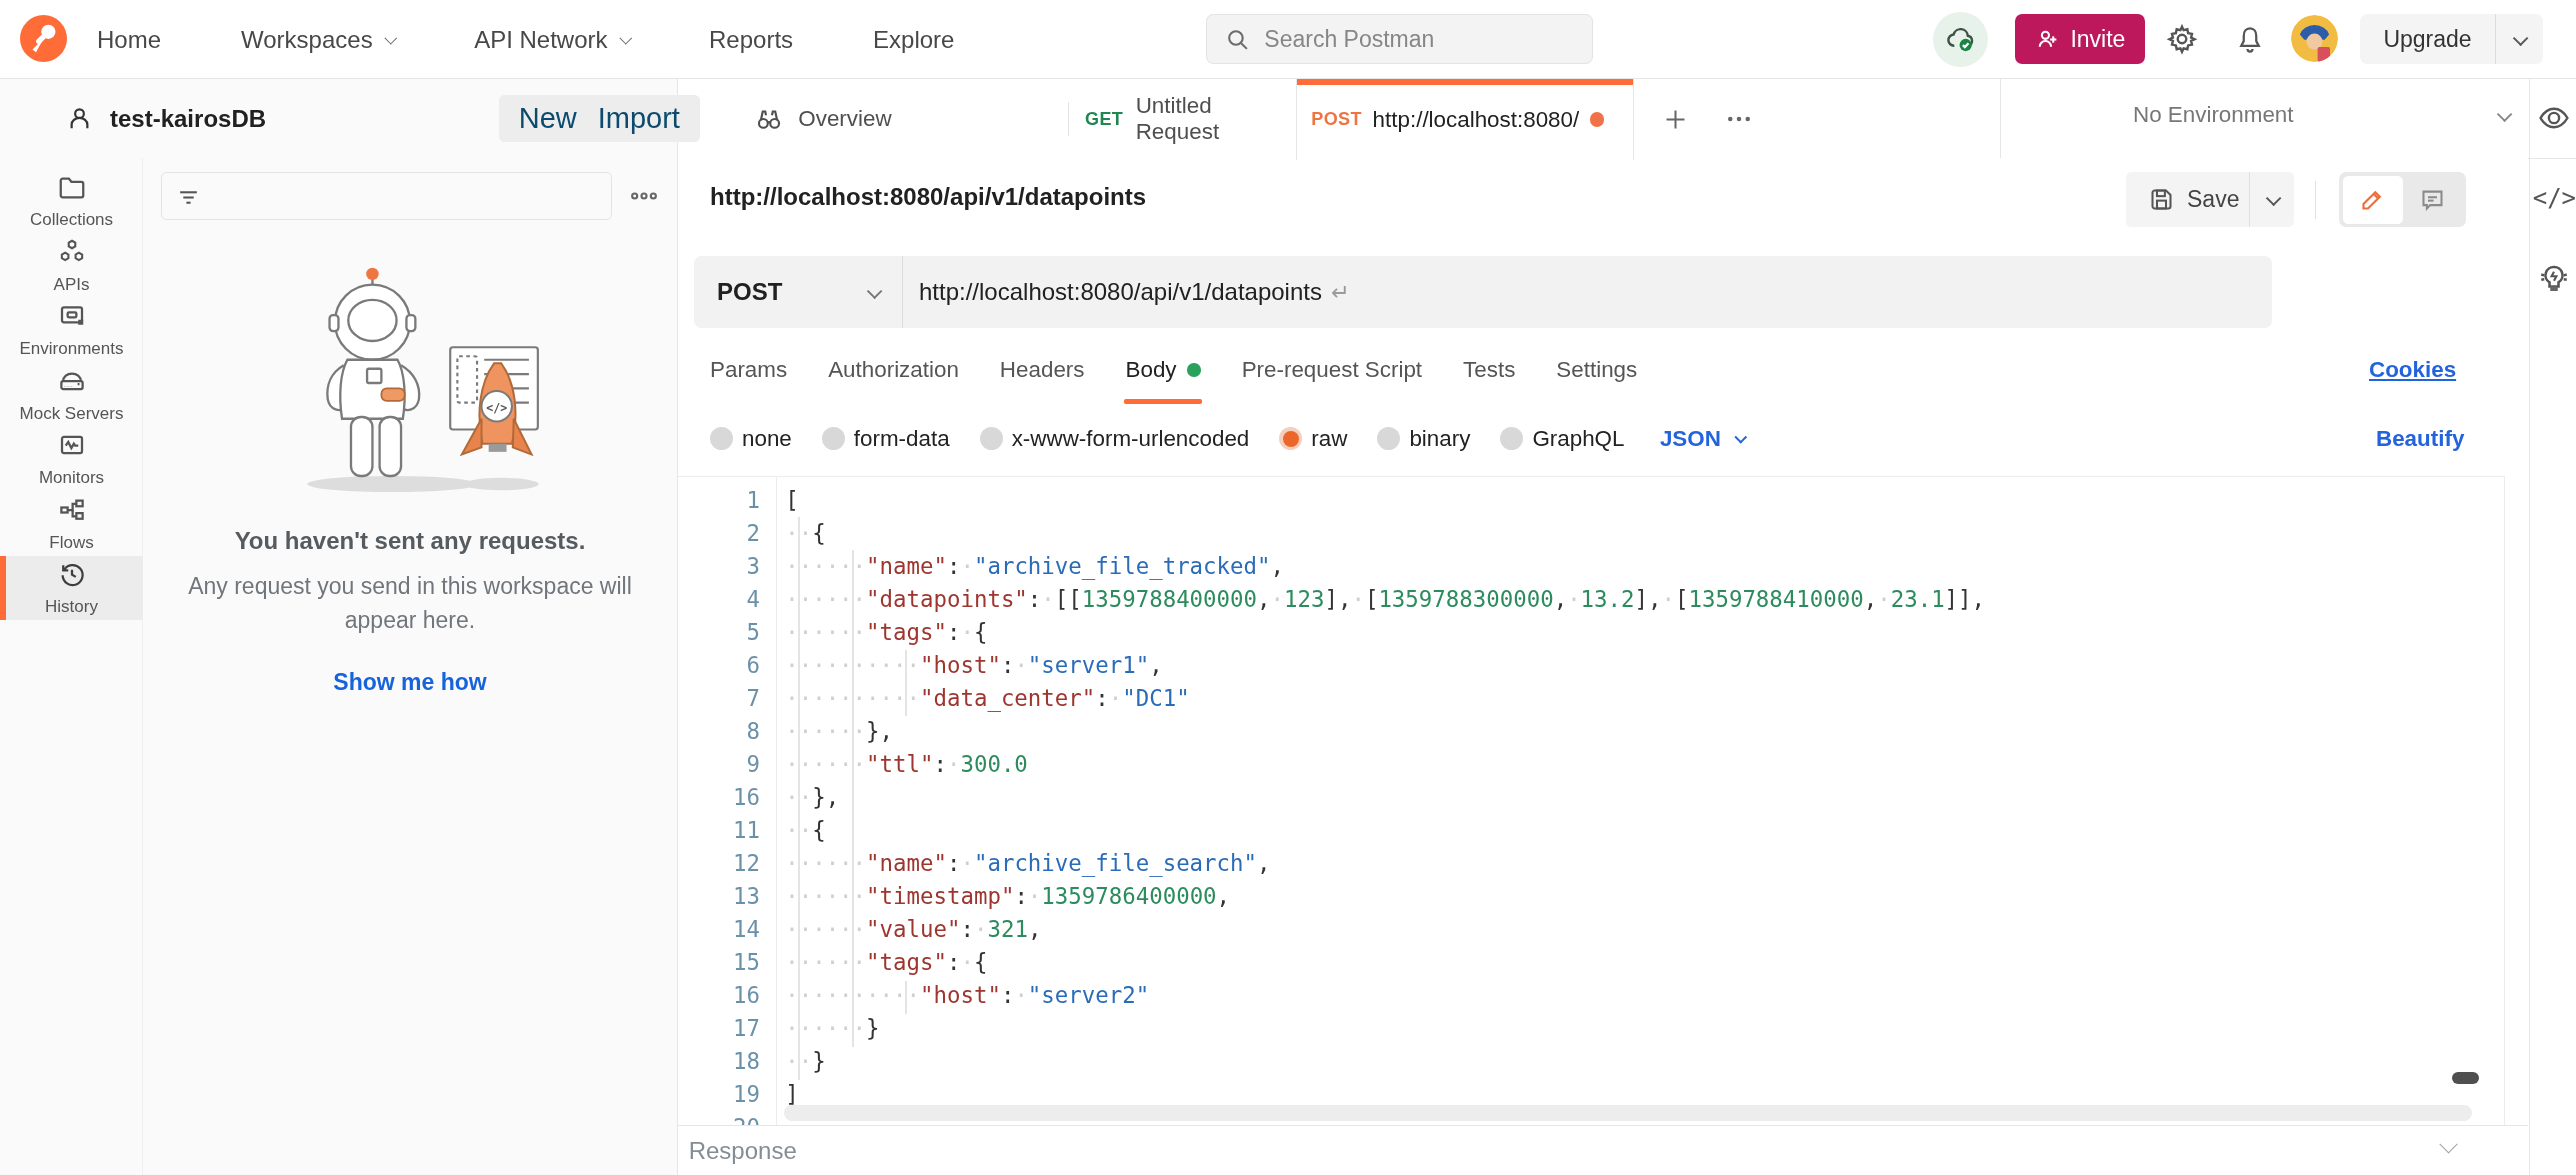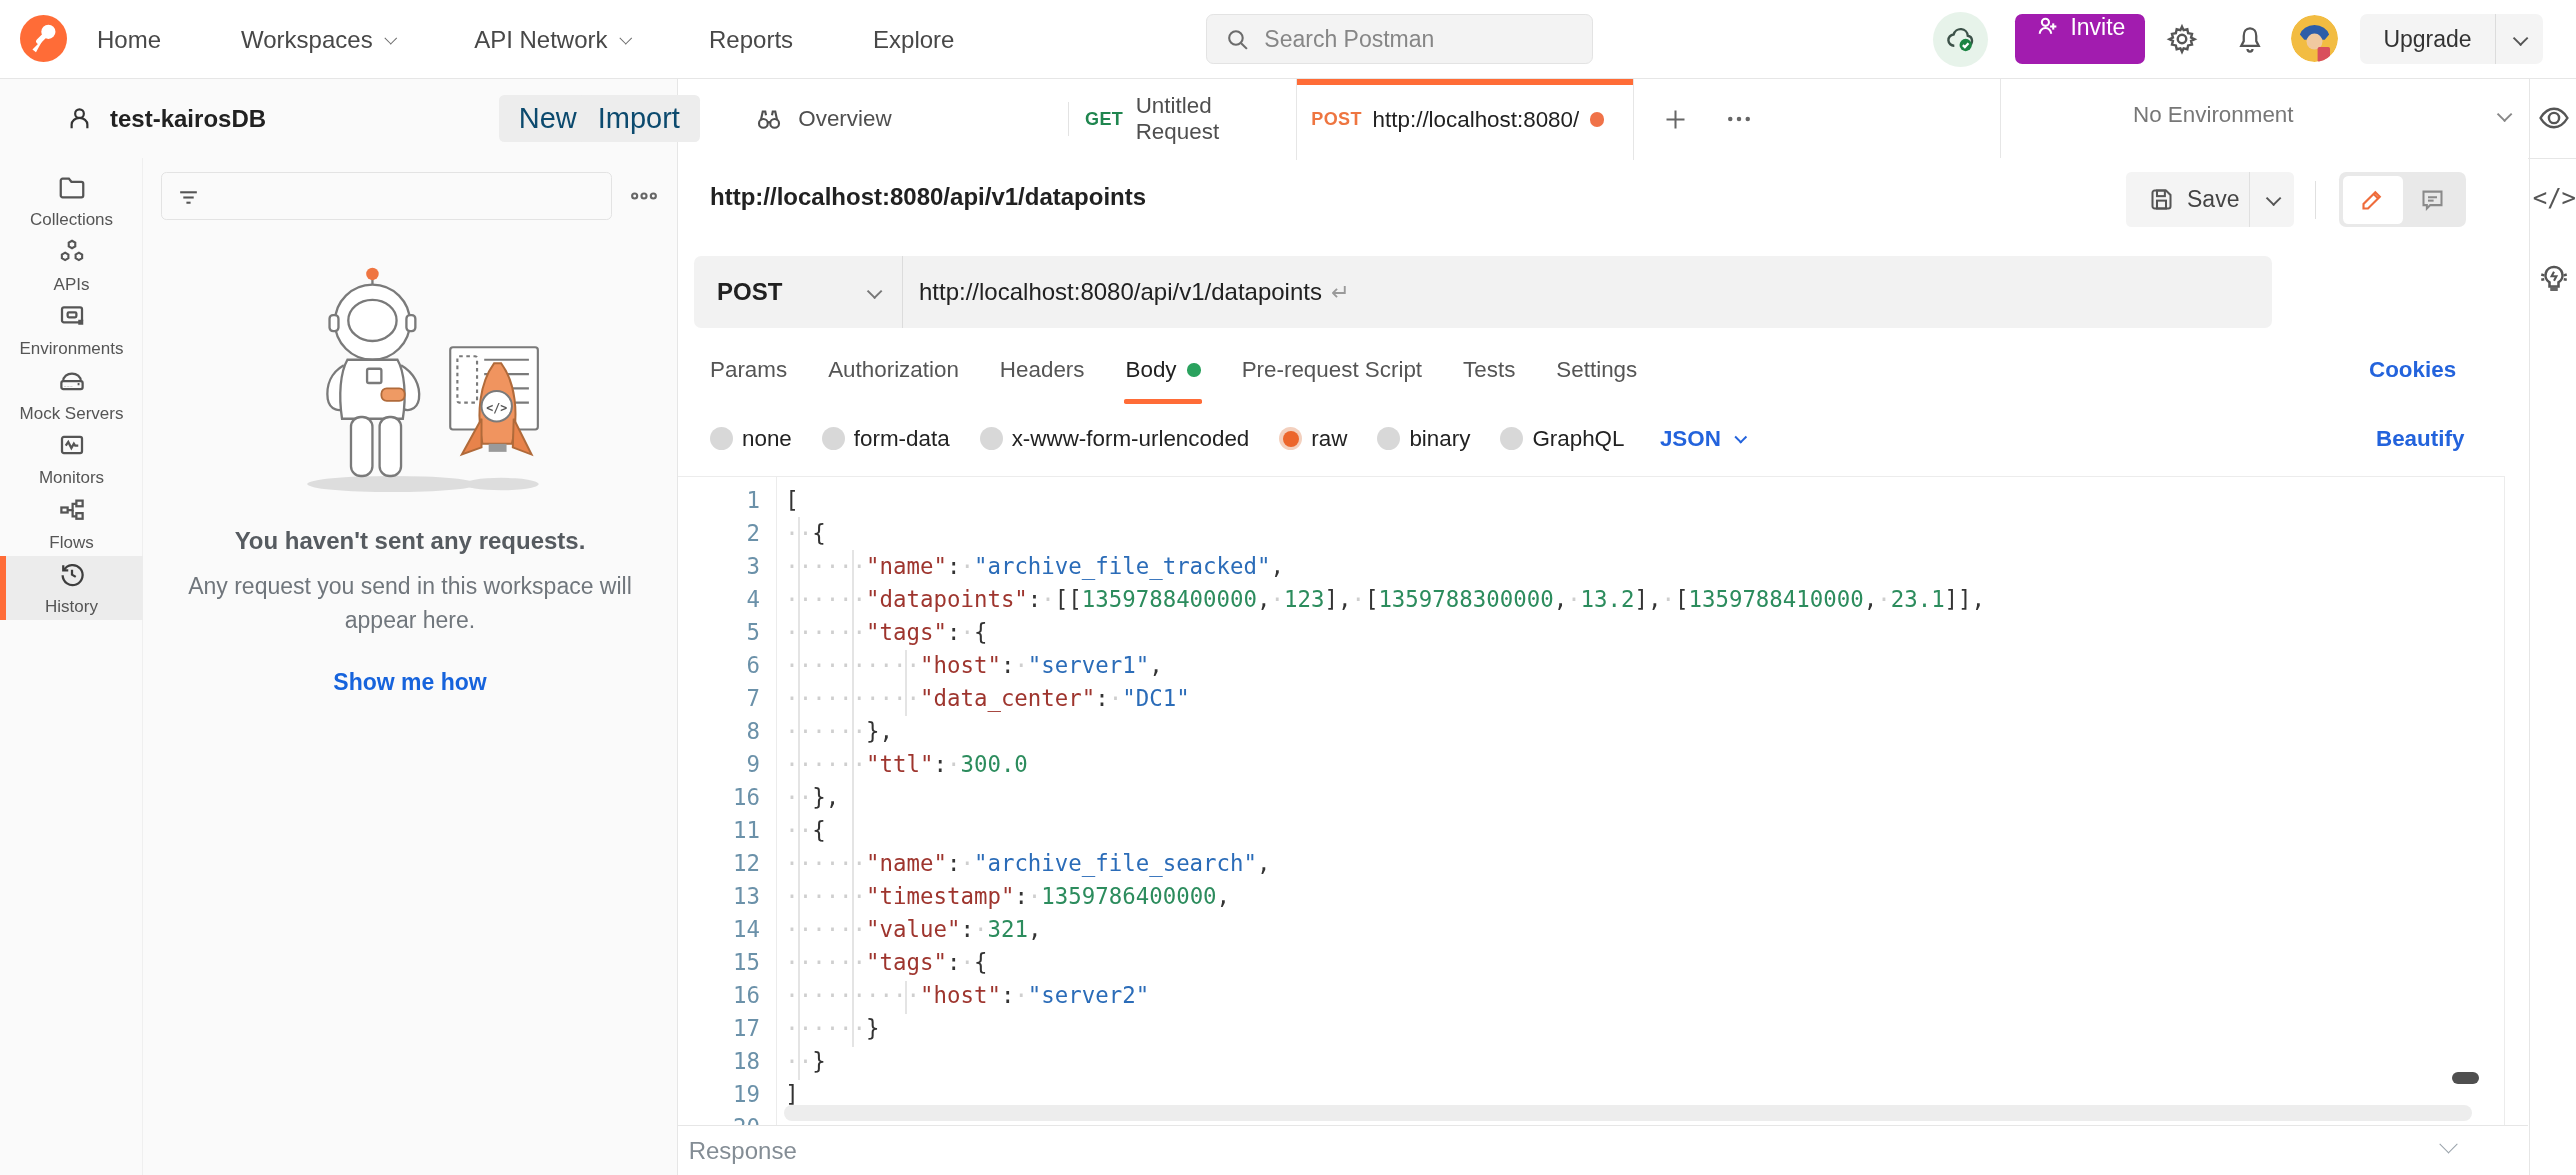--- a/index.html
+++ b/index.html
@@ -11,21 +11,21 @@
   
   .navbar { position:absolute; left:0; top:0; width:100%; height:79px; background:#fff; border-bottom:0.9px solid #E6E6E6; }
   .logo { position:absolute; left:19.7px; top:15px; width:47px; height:47px; }
   .main-nav { position:absolute; left:97px; top:0; height:79px; display:flex; align-items:center; gap:80px; }
   .nav-item { display:flex; align-items:center; gap:12.5px; font-size:24px; color:#484848; cursor:pointer; }
   .nav-item .chev { width:9px; height:9px; border-width:1.8px; color:#6b6b6b; }
   .search-box { position:absolute; left:1206px; top:14.3px; width:387px; height:50px; background:#F3F3F3; border:0.9px solid #E3E3E3; border-radius:7.2px; display:flex; align-items:center; padding:0 18px; gap:14.3px; }
   .search-box input { border:none; outline:none; background:transparent; font-size:23px; color:#555; width:100%; font-family:"Liberation Sans", sans-serif; }
   .search-box input::placeholder { color:#868686; }
   .cloud-pill { position:absolute; left:1933px; top:11.6px; width:55px; height:55px; border-radius:50%; background:#E7F3EA; display:flex; align-items:center; justify-content:center; }
-  .invite-btn { position:absolute; left:2015px; top:14.3px; height:50px; padding:0 19.7px; background:#a21caf; border-radius:7.2px; color:#fff; font-size:23px; display:flex; gap:10.7px; border:none; cursor:pointer; }
+  .invite-btn { position:absolute; left:2015px; top:14.3px; height:50px; padding:0 19.7px; background:#be185d; border-radius:7.2px; color:#fff; font-size:23px; display:flex; align-items:center; gap:10.7px; border:none; cursor:pointer; }
   .icon-btn { position:absolute; top:19.7px; width:39px; height:39px; display:flex; align-items:center; justify-content:center; color:#555; cursor:pointer; background:none; border:none; }
   .avatar { position:absolute; left:2291px; top:15px; width:47px; height:47px; border-radius:50%; overflow:hidden; cursor:pointer; }
   .upgrade-btn { position:absolute; left:2360px; top:14.3px; height:50px; width:183px; background:#F4F4F4; border-radius:7.2px; display:flex; align-items:stretch; cursor:pointer; }
   .upgrade-main { flex:1; display:flex; align-items:center; justify-content:center; font-size:23px; color:#333; border-right:0.9px solid #DCDCDC; }
   .upgrade-caret { width:47px; display:flex; align-items:center; justify-content:center; color:#555; }
 
   
   .row2 { position:absolute; left:0; top:79px; width:100%; height:80px; border-bottom:0.9px solid #E6E6E6; background:#fff; }
   .ws-header { position:absolute; left:0; top:0; width:678px; height:100%; background:#FAFAFA; border-right:0.9px solid #E6E6E6; display:flex; align-items:center;padding-left:36px; }
   .ws-title { display:flex; align-items:center; gap:16px; margin-left:29px; font-size:24px; font-weight:bold; color:#212121; }
@@ -82,21 +82,21 @@
   .method-sel .chev { color:#777; }
   .url-text { margin-left:16px; font-size:24px; color:#212121; cursor:text; }
   .enter-glyph { color:#9a9a9a; font-size:22.4px; margin-left:9px; }
   .send-btn { position:absolute; left:1616px; top:98px; width:174px; height:72px; background:#9AB6F0; border:none; border-radius:7.2px; color:#fff; font-size:25px; font-weight:bold; cursor:pointer; font-family:"Liberation Sans", sans-serif; }
 
   .req-tabs { position:absolute; left:32px; top:178px; height:68px; display:flex; align-items:center; gap:41px; }
   .rtab { position:relative; font-size:22.4px; color:#555; cursor:pointer; display:flex; align-items:center; gap:10.7px; height:100%; }
   .rtab.active { color:#212121; }
   .rtab.active::after { content:""; position:absolute; left:-1.8px; right:-1.8px; bottom:0; height:5.4px; background:#FF6C37; border-radius:1.8px; }
   .rtab .gdot { width:13.4px; height:13.4px; border-radius:50%; background:#2AA25E; }
-  .cookies-link { position:absolute; left:1691px; top:199px; font-size:22.4px; font-weight:bold; color:#2363DC; cursor:pointer; }
+  .cookies-link { position:absolute; left:1691px; top:199px; font-size:22.4px; font-weight:bold; color:#2363DC; cursor:pointer;text-decoration:underline; }
 
   .mode-row { position:absolute; left:32px; top:249px; height:63px; display:flex; align-items:center; gap:30px; }
   .mode-item { display:flex; align-items:center; gap:9px; cursor:pointer; }
   .mode-item .lbl { font-size:22.4px; color:#222; }
   .radio { width:23px; height:23px; border-radius:50%; background:#D8D8D8; position:relative; }
   .radio.sel { background:#F3D0BE; }
   .radio.sel::after { content:""; position:absolute; left:3.6px; top:3.6px; width:16px; height:16px; border-radius:50%; background:#EC662C; }
   .lang-select { display:flex; align-items:center; gap:14.3px; margin-left:5.4px; color:#2363DC; font-size:22.4px; font-weight:bold; cursor:pointer; }
   .lang-select .chev { width:9px; height:9px; border-width:2.2px; }
   .beautify-link { position:absolute; left:1698px; top:268px; font-size:22.4px; font-weight:bold; color:#2363DC; cursor:pointer; }

